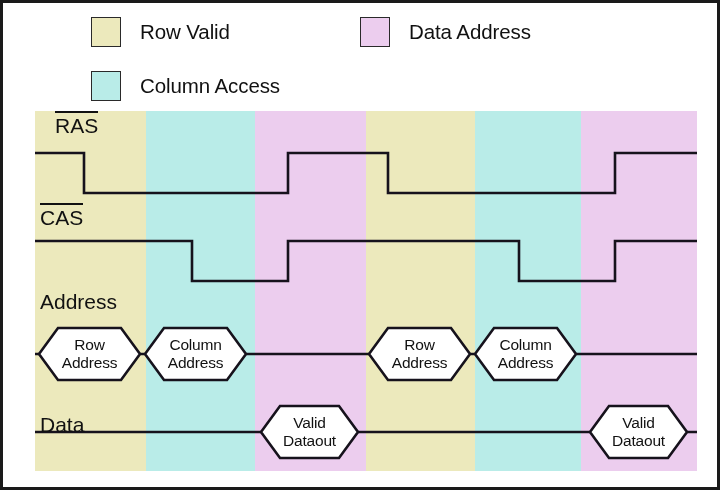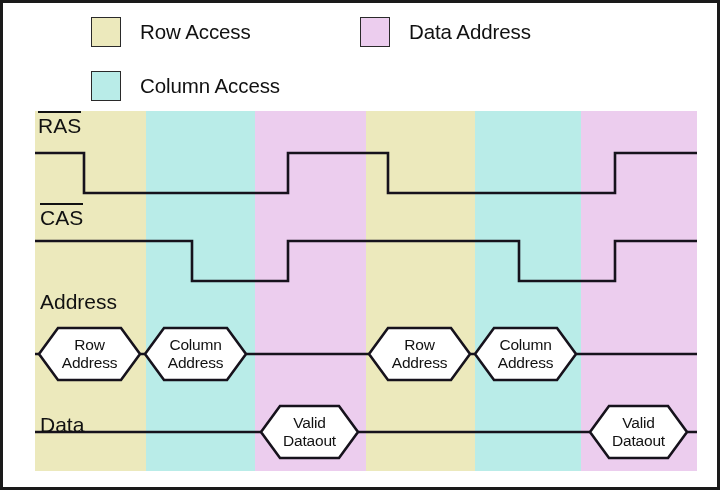--- a/index.html
+++ b/index.html
@@ -80,21 +80,21 @@
     position: absolute;
     font-size: 21px;
     color: #111111;
     white-space: nowrap;
     line-height: 1;
   }
   .sig-label.overline {
     border-top: 2.2px solid #111111;
     padding-top: 2px;
   }
-  #label-ras     { left: 3px;  top: 0px;   }
+  #label-ras     { left: 20px;  top: 0px;   }
   #label-cas     { left: 5px;  top: 92px;  }
   #label-address { left: 5px;  top: 180px; }
   #label-data    { left: 5px;  top: 287px; margin-top: 16px; }
 
   .hex-text {
     font-size: 15.5px;
     fill: #111111;
     font-family: "Liberation Sans", sans-serif;
     text-anchor: middle;
     letter-spacing: -0.2px;
@@ -102,21 +102,21 @@
 </style>
 </head>
 <body>
 
 <div id="page">
 
   <div id="legend">
 
     <div class="legend-item" id="legend-row-access">
       <span class="legend-swatch" id="swatch-row-access" style="background: rgb(236, 233, 188);"></span>
-      <span class="legend-label">Row Access</span>
+      <span class="legend-label">Row Valid</span>
     </div>
 
     <div class="legend-item" id="legend-column-access">
       <span class="legend-swatch" id="swatch-column-access" style="background: rgb(185, 236, 232);"></span>
       <span class="legend-label">Column Access</span>
     </div>
 
     <div class="legend-item" id="legend-data-transfer">
       <span class="legend-swatch" id="swatch-data-transfer" style="background: rgb(236, 205, 238);"></span>
       <span class="legend-label">Data Address</span>

